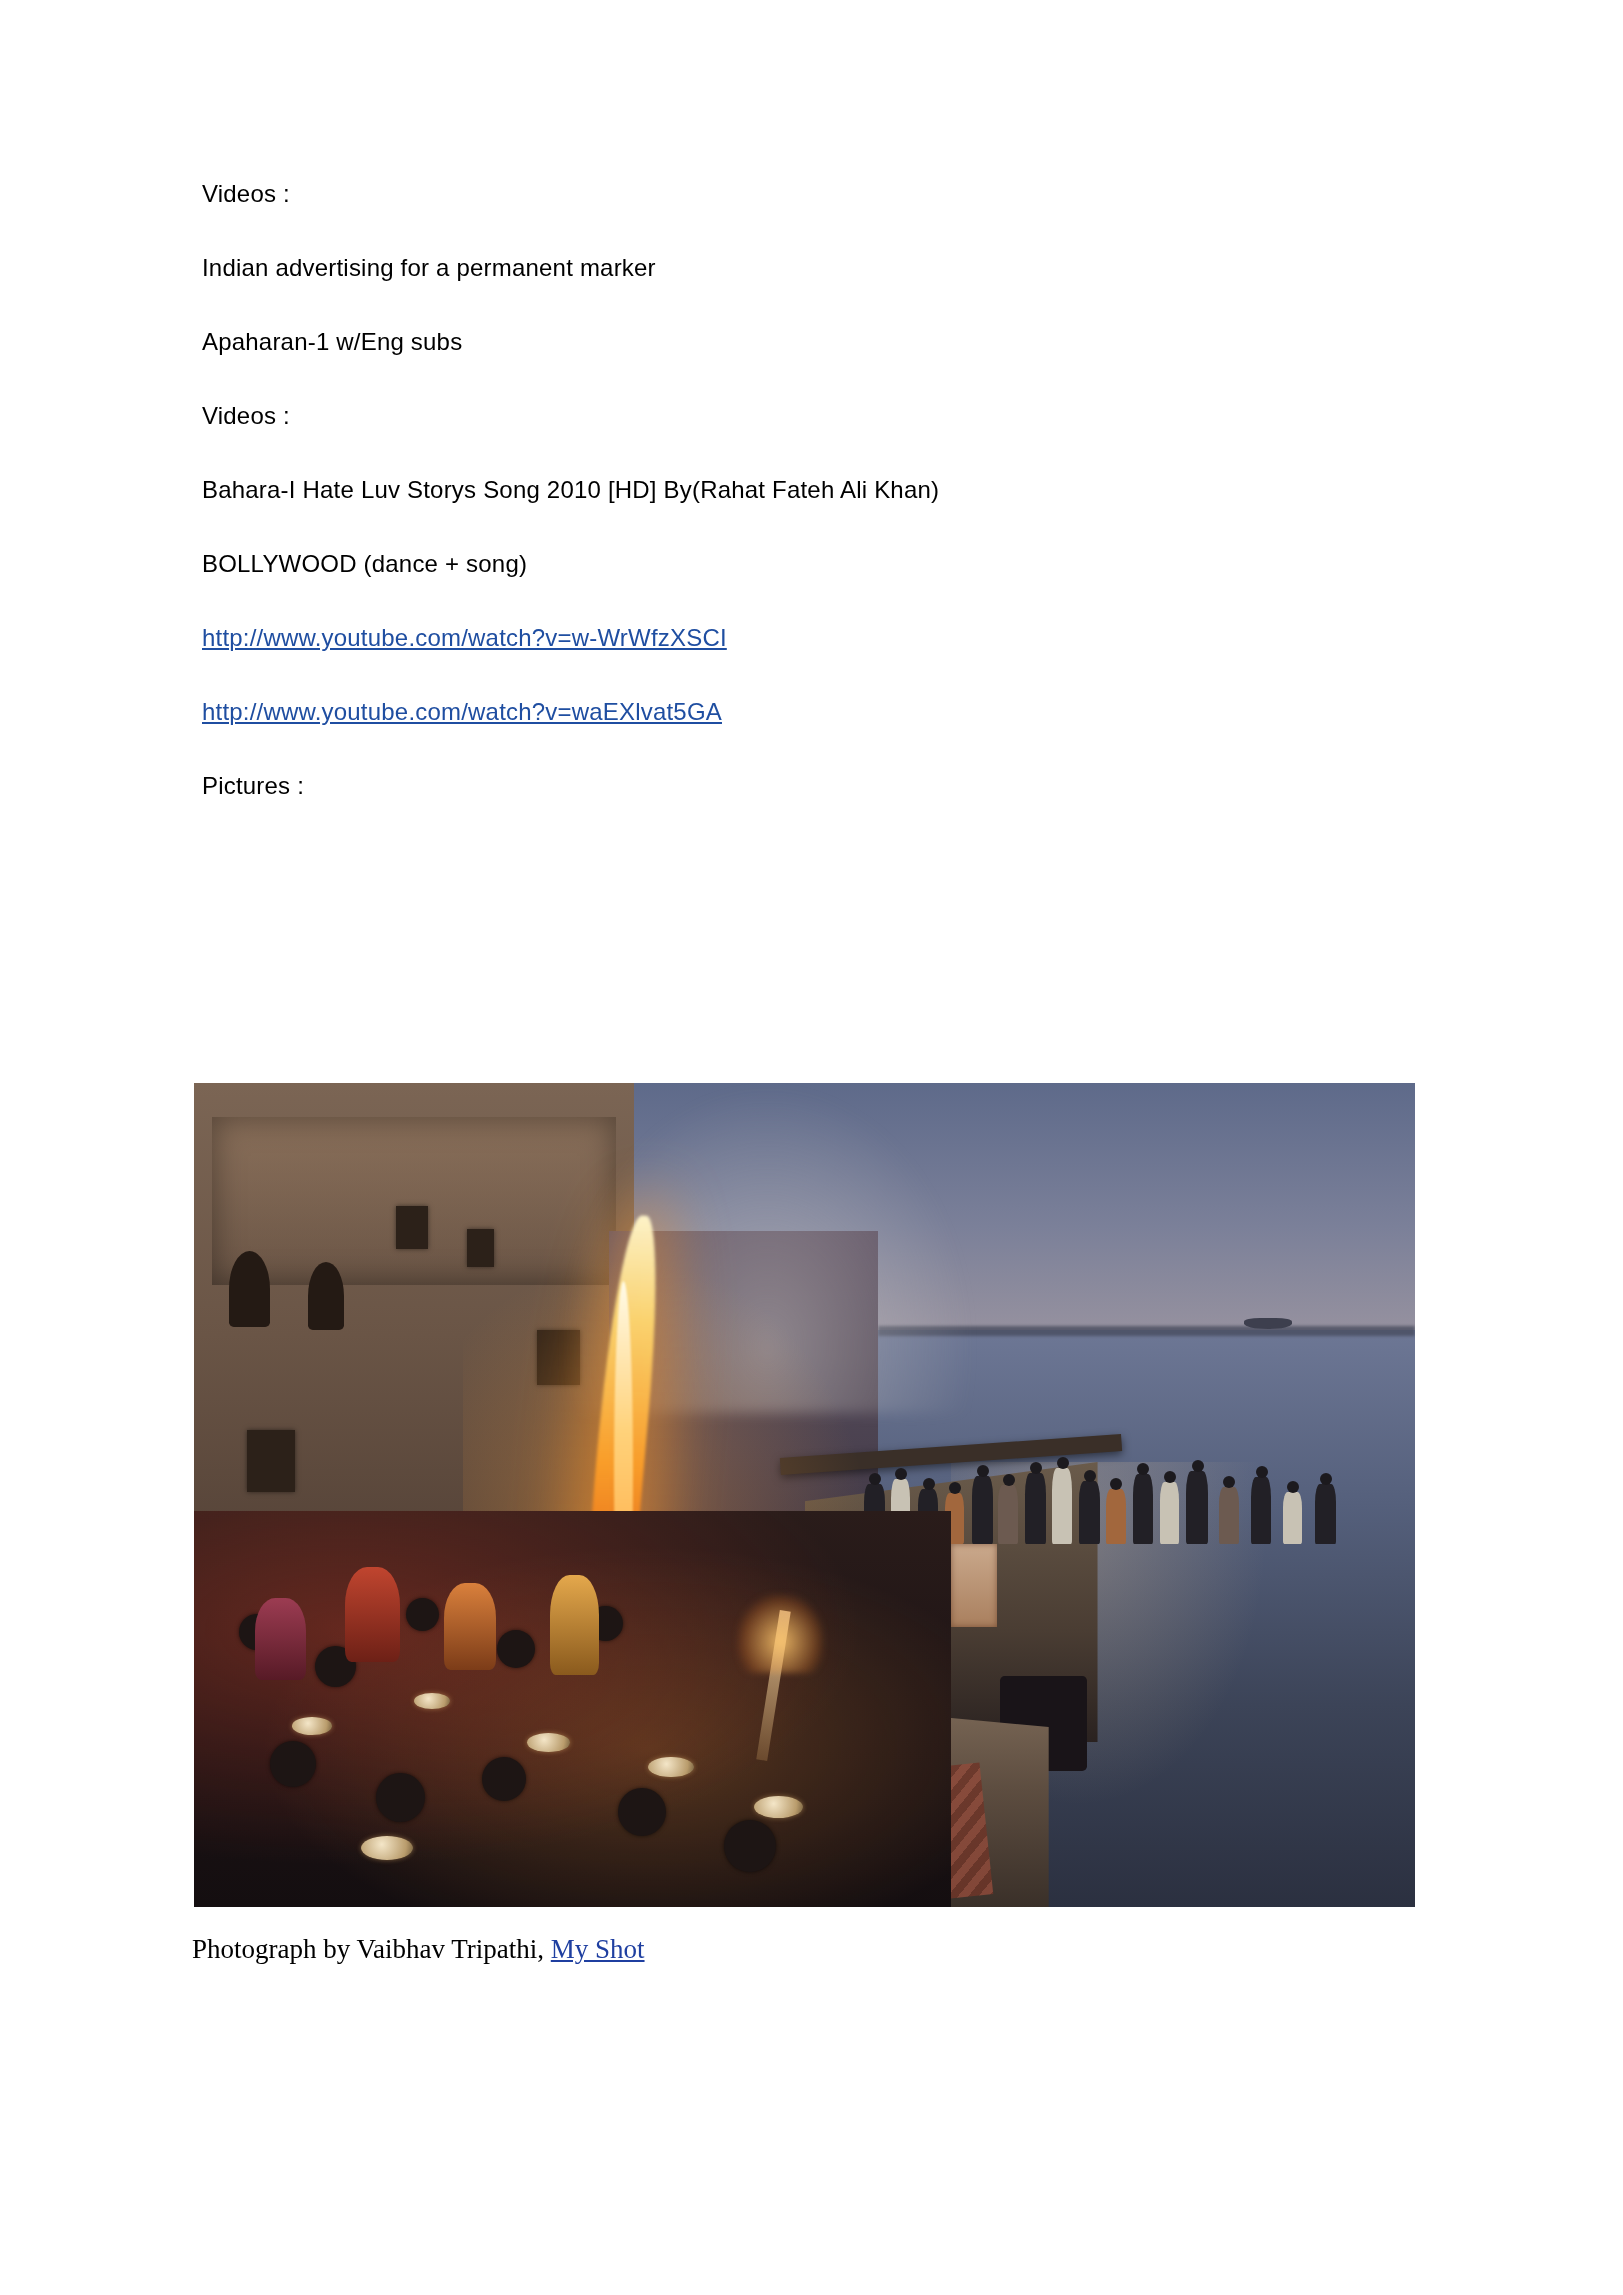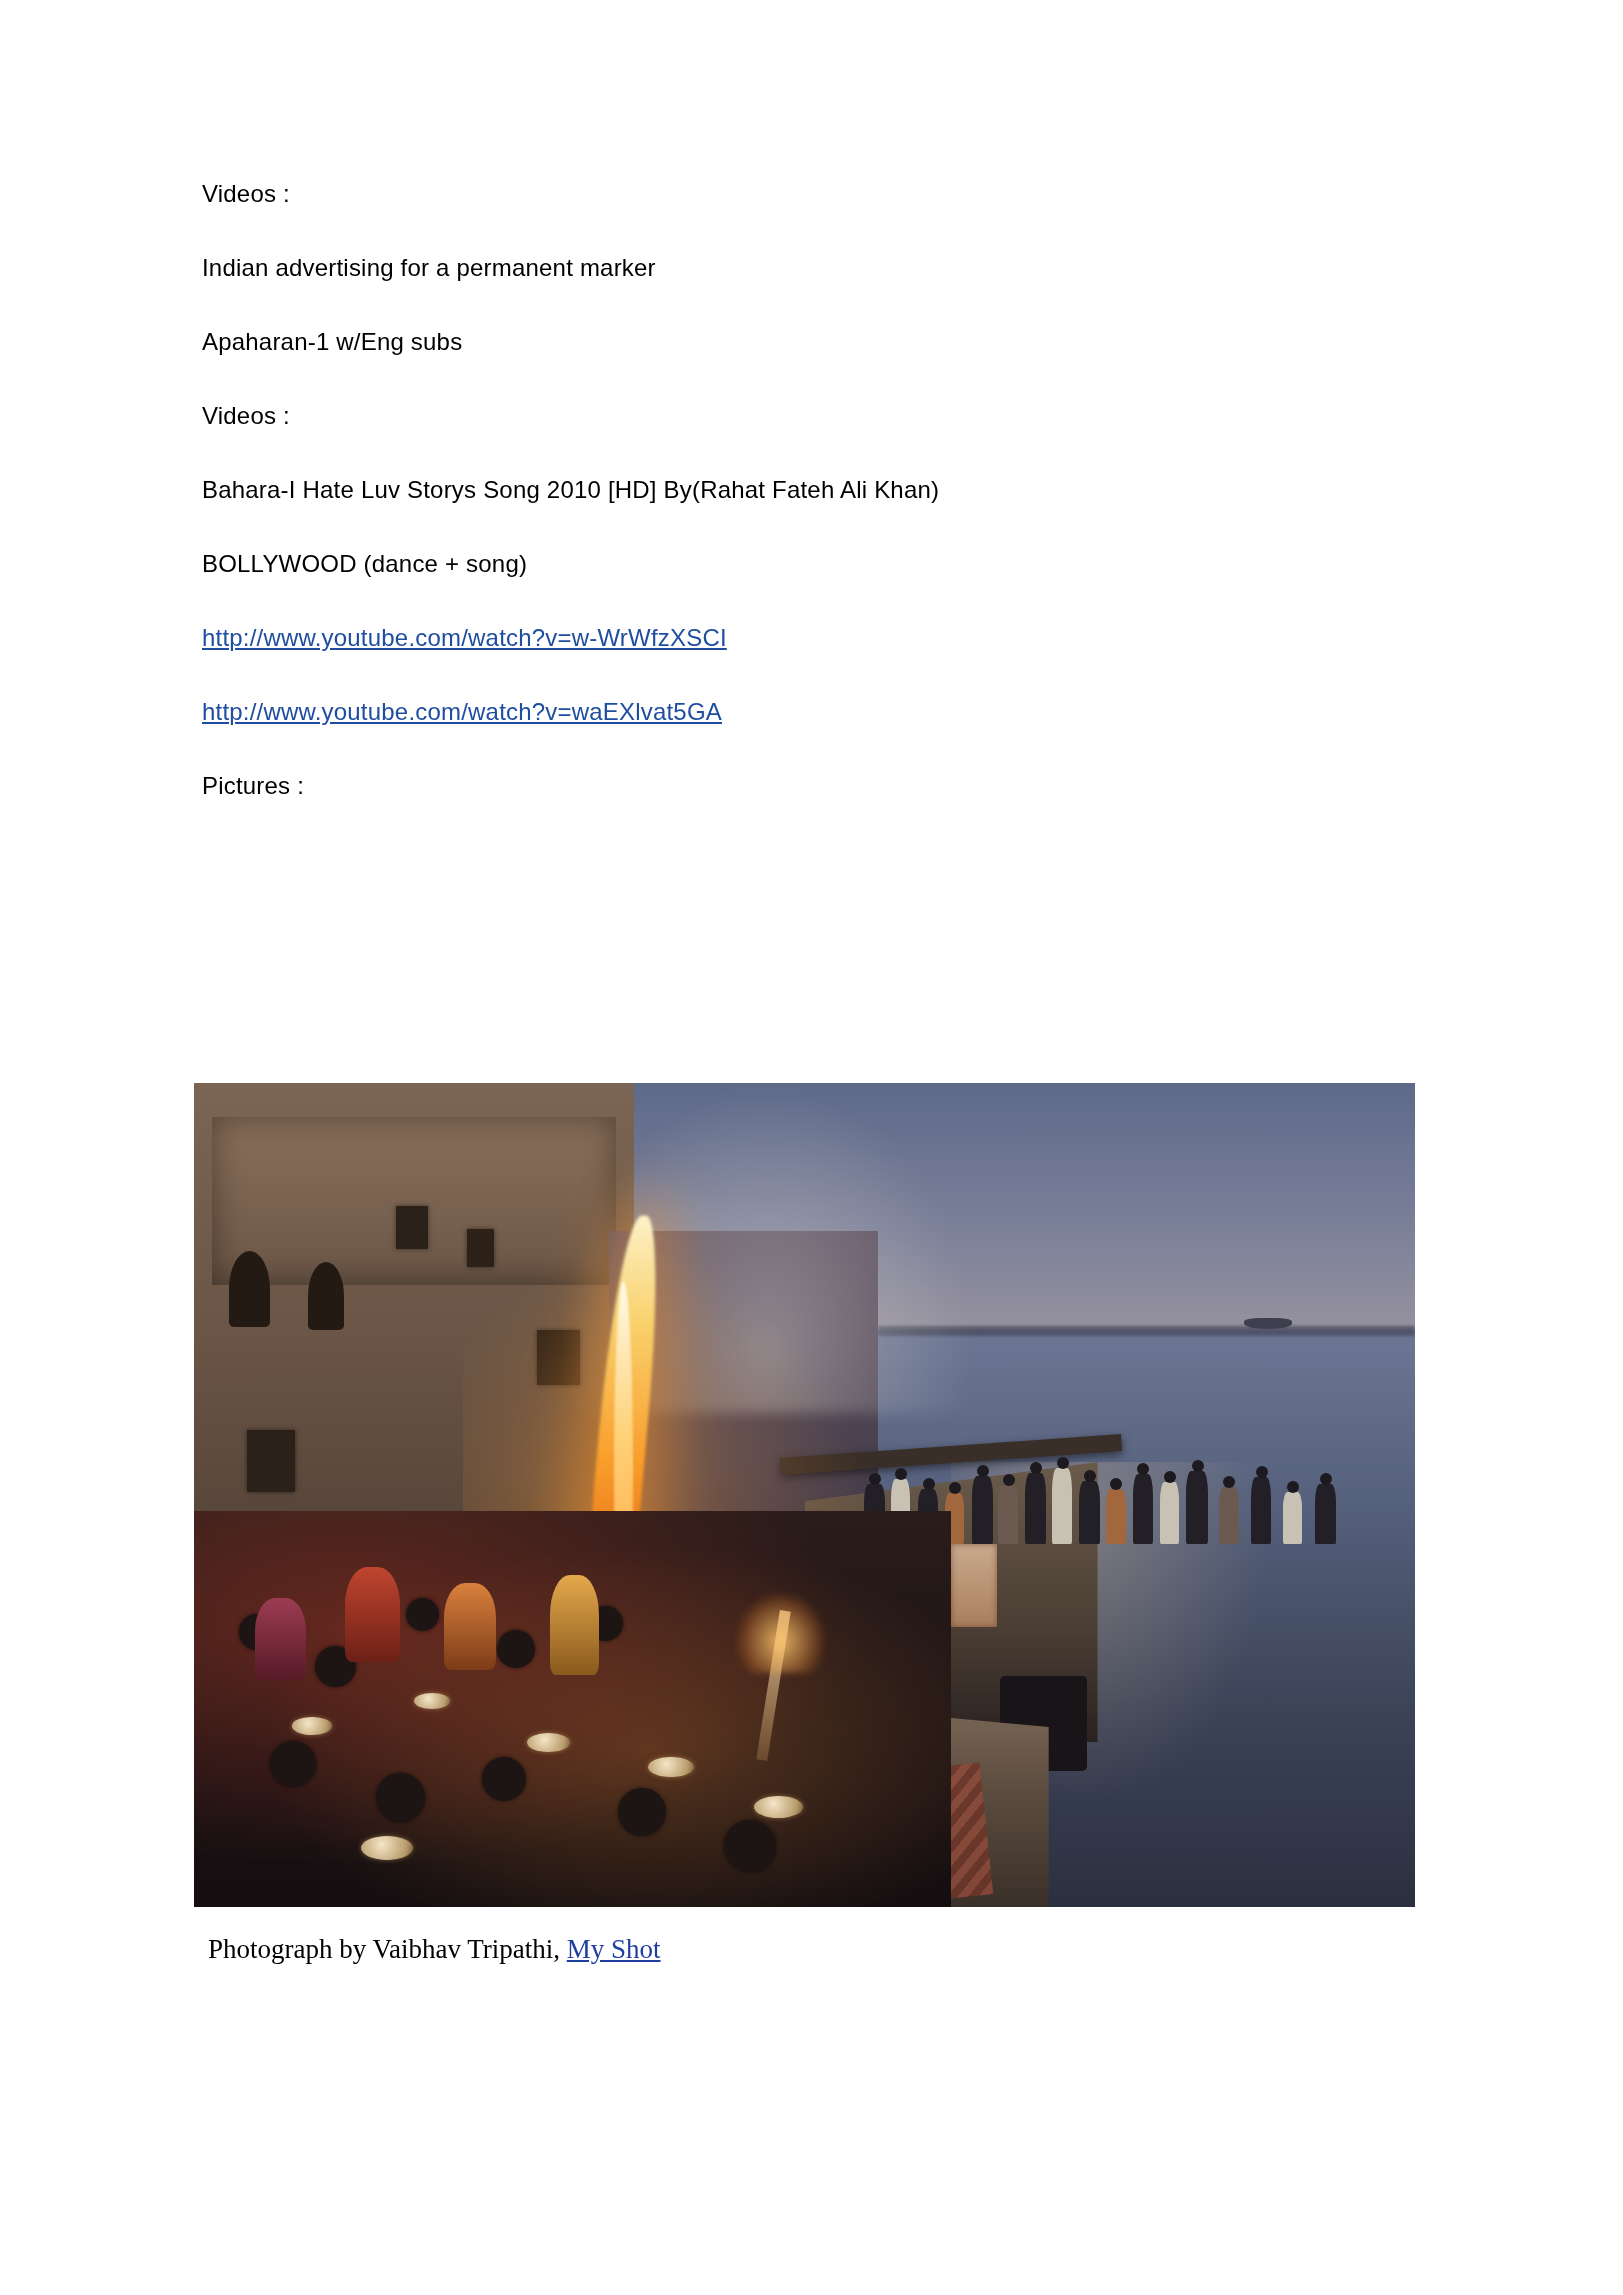--- a/index.html
+++ b/index.html
@@ -239,21 +239,21 @@
     content: "";
     position: absolute;
     left: 50%; top: -11px;
     width: 12px; height: 12px;
     margin-left: -5.5px;
     border-radius: 50%;
     background: #1c1a1e;
   }
   .caption {
     position: absolute;
-    left: 208px;
+    left: 192px;
     top: 1934px;
     font-family: "Liberation Serif", serif;
     font-size: 27px;
     color: #000;
   }
   .caption .link { color: #1f3fa0; }
 </style>
 </head>
 <body>
 

